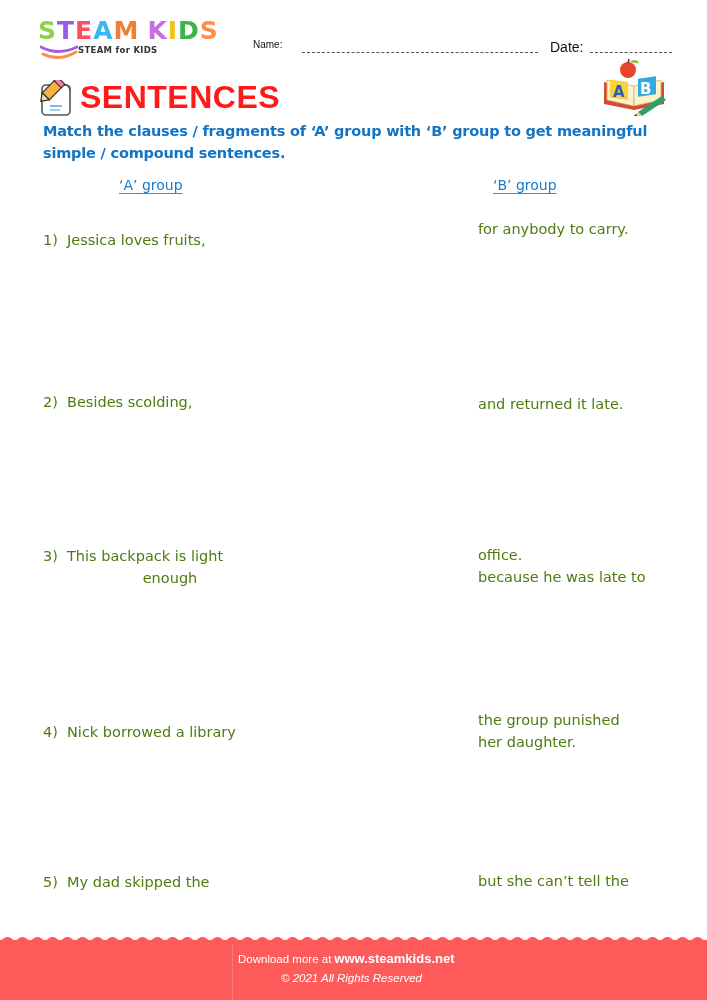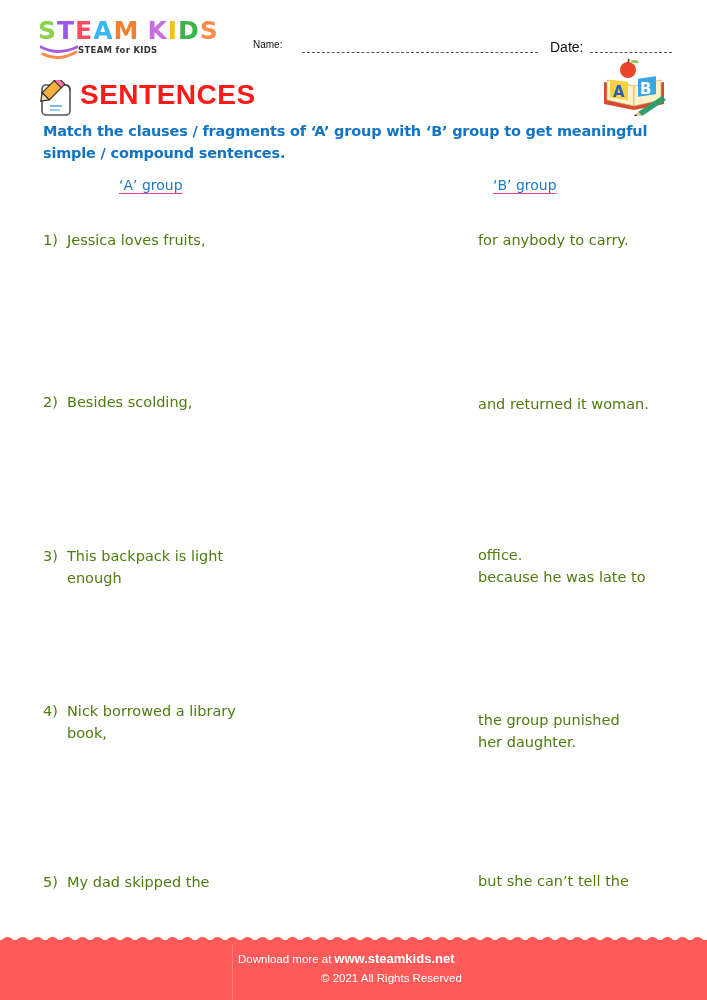--- a/index.html
+++ b/index.html
@@ -13,40 +13,40 @@
     .logo-swoosh { position: absolute; left: 2px; top: 28px; width: 38px; height: 16px; }
 
     .name-label { position: absolute; left: 253px; top: 39px; font-size: 10px; color: #111; }
     .name-line { position: absolute; left: 302px; top: 52px; width: 236px; border-bottom: 1px dashed #555; }
     .date-label { position: absolute; left: 550px; top: 39px; font-size: 14px; color: #111; }
     .date-line { position: absolute; left: 590px; top: 52px; width: 82px; border-bottom: 1px dashed #555; }
 
     .book-icon { position: absolute; left: 600px; top: 58px; width: 68px; height: 58px; }
 
     .title-icon { position: absolute; left: 36px; top: 80px; width: 38px; height: 38px; }
-    .title { position: absolute; left: 80px; top: 79px; font-family: "Liberation Sans", sans-serif; font-weight: bold; font-size: 28px; color: #ff1a1a; letter-spacing: 0.5px; }
+    .title { position: absolute; left: 80px; top: 79px; font-family: "Liberation Sans", sans-serif; font-weight: bold; font-size: 32px; color: #ff1a1a; letter-spacing: 0.5px; }
 
     .instructions { position: absolute; left: 43px; top: 120px; width: 620px; font-family: "DejaVu Sans", sans-serif; font-weight: bold; font-size: 14.5px; line-height: 22px; color: #1474c4; letter-spacing: -0.2px; }
 
     .group-head { position: absolute; top: 177px; font-family: "DejaVu Sans", sans-serif; font-size: 14px; color: #1a7ac8; text-decoration: underline; text-decoration-color: #e83e8c; text-underline-offset: 3px; }
     .group-a { left: 119px; text-align: center; }
     .group-b { left: 493px; }
 
     .item { position: absolute; font-family: "DejaVu Sans", sans-serif; font-size: 14.5px; line-height: 22px; color: #4d7c0f; }
     .item-a { left: 43px; width: 230px; }
     .item-a .num { display: inline-block; width: 24px; }
-    .item-a .cont { padding-left: 24px; display: block; }
+    .item-a .cont { padding-left: 24px; display: block; text-align: center; }
     .item-b { left: 478px; width: 200px; }
 
     .footer { position: absolute; left: 0; top: 940px; width: 707px; height: 60px; background: #ff5a5a; }
     .scallops { position: absolute; left: 0; top: -6px; width: 707px; height: 8px; }
     .footer-divider { position: absolute; left: 232px; top: 4px; width: 1px; height: 56px; background: #ff7a7a; }
     .footer-line1 { position: absolute; left: 238px; top: 11px; color: #fff; font-size: 11.5px; white-space: nowrap; }
     .footer-line1 .url { font-weight: bold; font-size: 13px; margin-left: 3px; }
-    .footer-line2 { position: absolute; left: 281px; top: 32px; color: #fff; font-size: 11.5px; white-space: nowrap; margin-left: 40px; }
+    .footer-line2 { position: absolute; left: 281px; top: 32px; color: #fff; font-size: 11.5px; font-style: italic; white-space: nowrap; }
   </style>
 </head>
 <body>
 
 <div class="logo">
   <div class="logo-title">
     <span style="color:#8bd14a">S</span><span style="color:#9b59e8">T</span><span style="color:#ff4d5e">E</span><span style="color:#3bb6f5">A</span><span style="color:#f07f2f">M</span><span style="width:8px"></span><span style="color:#c86ee0">K</span><span style="color:#f5c21b">I</span><span style="color:#3bb54a">D</span><span style="color:#ff8c4a">S</span>
   </div>
   <svg class="logo-swoosh" viewBox="0 0 38 16">
     <path d="M1 3 Q18 12 37 3" stroke="#a55ee0" stroke-width="3" fill="none" stroke-linecap="round"></path>
@@ -102,33 +102,32 @@
 <div class="item item-a" style="top:229px">
   <span class="num">1)</span><span>Jessica loves fruits,</span>
 </div>
 <div class="item item-a" style="top:391px">
   <span class="num">2)</span><span>Besides scolding,</span>
 </div>
 <div class="item item-a" style="top:545px">
   <span class="num">3)</span><span>This backpack is light</span>
   <span class="cont">enough</span>
 </div>
-<div class="item item-a" style="top:700px">
+<div class="item item-a" style="top:721px">
   <span class="num">4)</span><span>Nick borrowed a library</span>
-  <span class="cont">book,</span>
 </div>
 <div class="item item-a" style="top:871px">
   <span class="num">5)</span><span>My dad skipped the</span>
 </div>
 
-<div class="item item-b" style="top:229px">
+<div class="item item-b" style="top:218px">
   <div>for anybody to carry.</div>
 </div>
 <div class="item item-b" style="top:393px">
-  <div>and returned it woman.</div>
+  <div>and returned it late.</div>
 </div>
 <div class="item item-b" style="top:544px">
   <div>office.</div>
   <div>because he was late to</div>
 </div>
 <div class="item item-b" style="top:709px">
   <div>the group punished</div>
   <div>her daughter.</div>
 </div>
 <div class="item item-b" style="top:870px">

